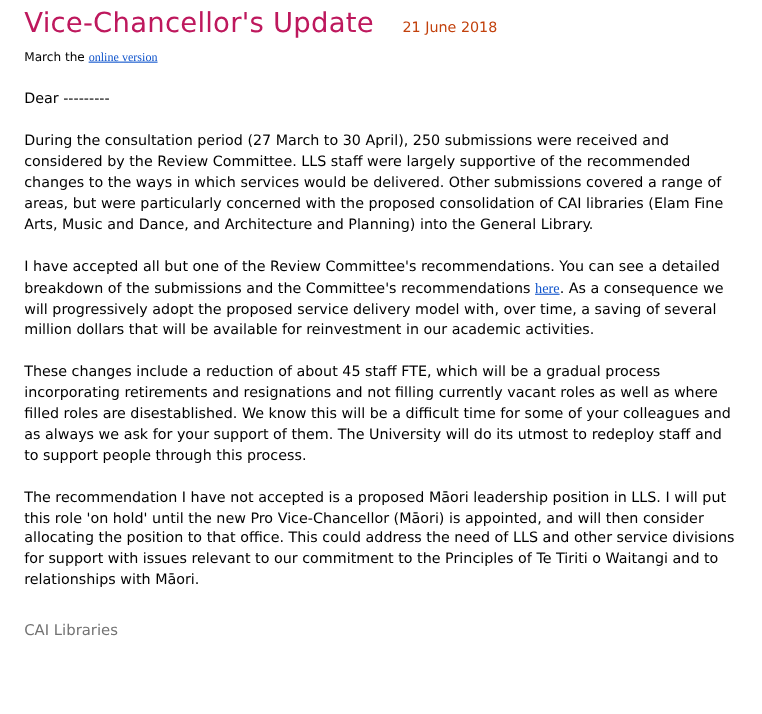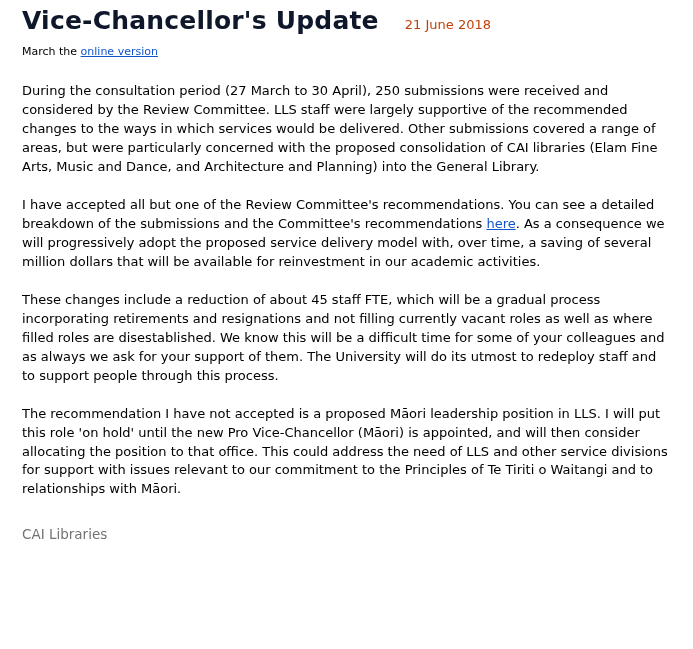--- a/index.html
+++ b/index.html
@@ -19,38 +19,39 @@
     padding: 6px 20px 20px 22px;
   }
   .header {
     display: flex;
     align-items: baseline;
     gap: 26px;
   }
   h1.title {
     margin: 0;
     font-size: 25px;
-    font-weight: bold;
-    color: #0f172a;
+    font-weight: normal;
+    color: #be185d;
     letter-spacing: 0.2px;
   }
   .date {
     font-size: 13px;
     color: #c2410c;
     white-space: nowrap;
   }
   .view-line {
     margin-top: 10px;
     font-size: 11px;
     color: #000000;
   }
   a.link {
     color: #1155cc;
     text-decoration: underline;
     cursor: pointer;
+    font-family: Liberation Serif, serif;
   }
   .body-text {
     margin-top: 24px;
     font-size: 13px;
     line-height: 1.46;
   }
   .body-text p {
     margin: 0 0 19px 0;
   }
   h2.section-heading {
@@ -69,20 +70,21 @@
     <h1 class="title">Vice-Chancellor's Update</h1>
     <span class="date">21 June 2018</span>
   </header>
 
   <div class="view-line">
     <span>March the </span><a href="#" class="link">online version</a>
   </div>
 
   <div class="body-text">
 
+    <p>Dear ---------</p>
 
 
     <p>During the consultation period (27 March to 30 April), 250 submissions were received and considered by the Review Committee. LLS staff were largely supportive of the recommended changes to the ways in which services would be delivered. Other submissions covered a range of areas, but were particularly concerned with the proposed consolidation of CAI libraries (Elam Fine Arts, Music and Dance, and Architecture and Planning) into the General Library.</p>
 
     <p><span>I have accepted all but one of the Review Committee's recommendations. You can see a detailed breakdown of the submissions and the Committee's recommendations </span><a href="#" class="link">here</a><span>. As a consequence we will progressively adopt the proposed service delivery model with, over time, a saving of several million dollars that will be available for reinvestment in our academic activities.</span></p>
 
     <p>These changes include a reduction of about 45 staff FTE, which will be a gradual process incorporating retirements and resignations and not filling currently vacant roles as well as where filled roles are disestablished. We know this will be a difficult time for some of your colleagues and as always we ask for your support of them. The University will do its utmost to redeploy staff and to support people through this process.</p>
 
     <p>The recommendation I have not accepted is a proposed Māori leadership position in LLS. I will put this role 'on hold' until the new Pro Vice-Chancellor (Māori) is appointed, and will then consider allocating the position to that office. This could address the need of LLS and other service divisions for support with issues relevant to our commitment to the Principles of Te Tiriti o Waitangi and to relationships with Māori.</p>
 

